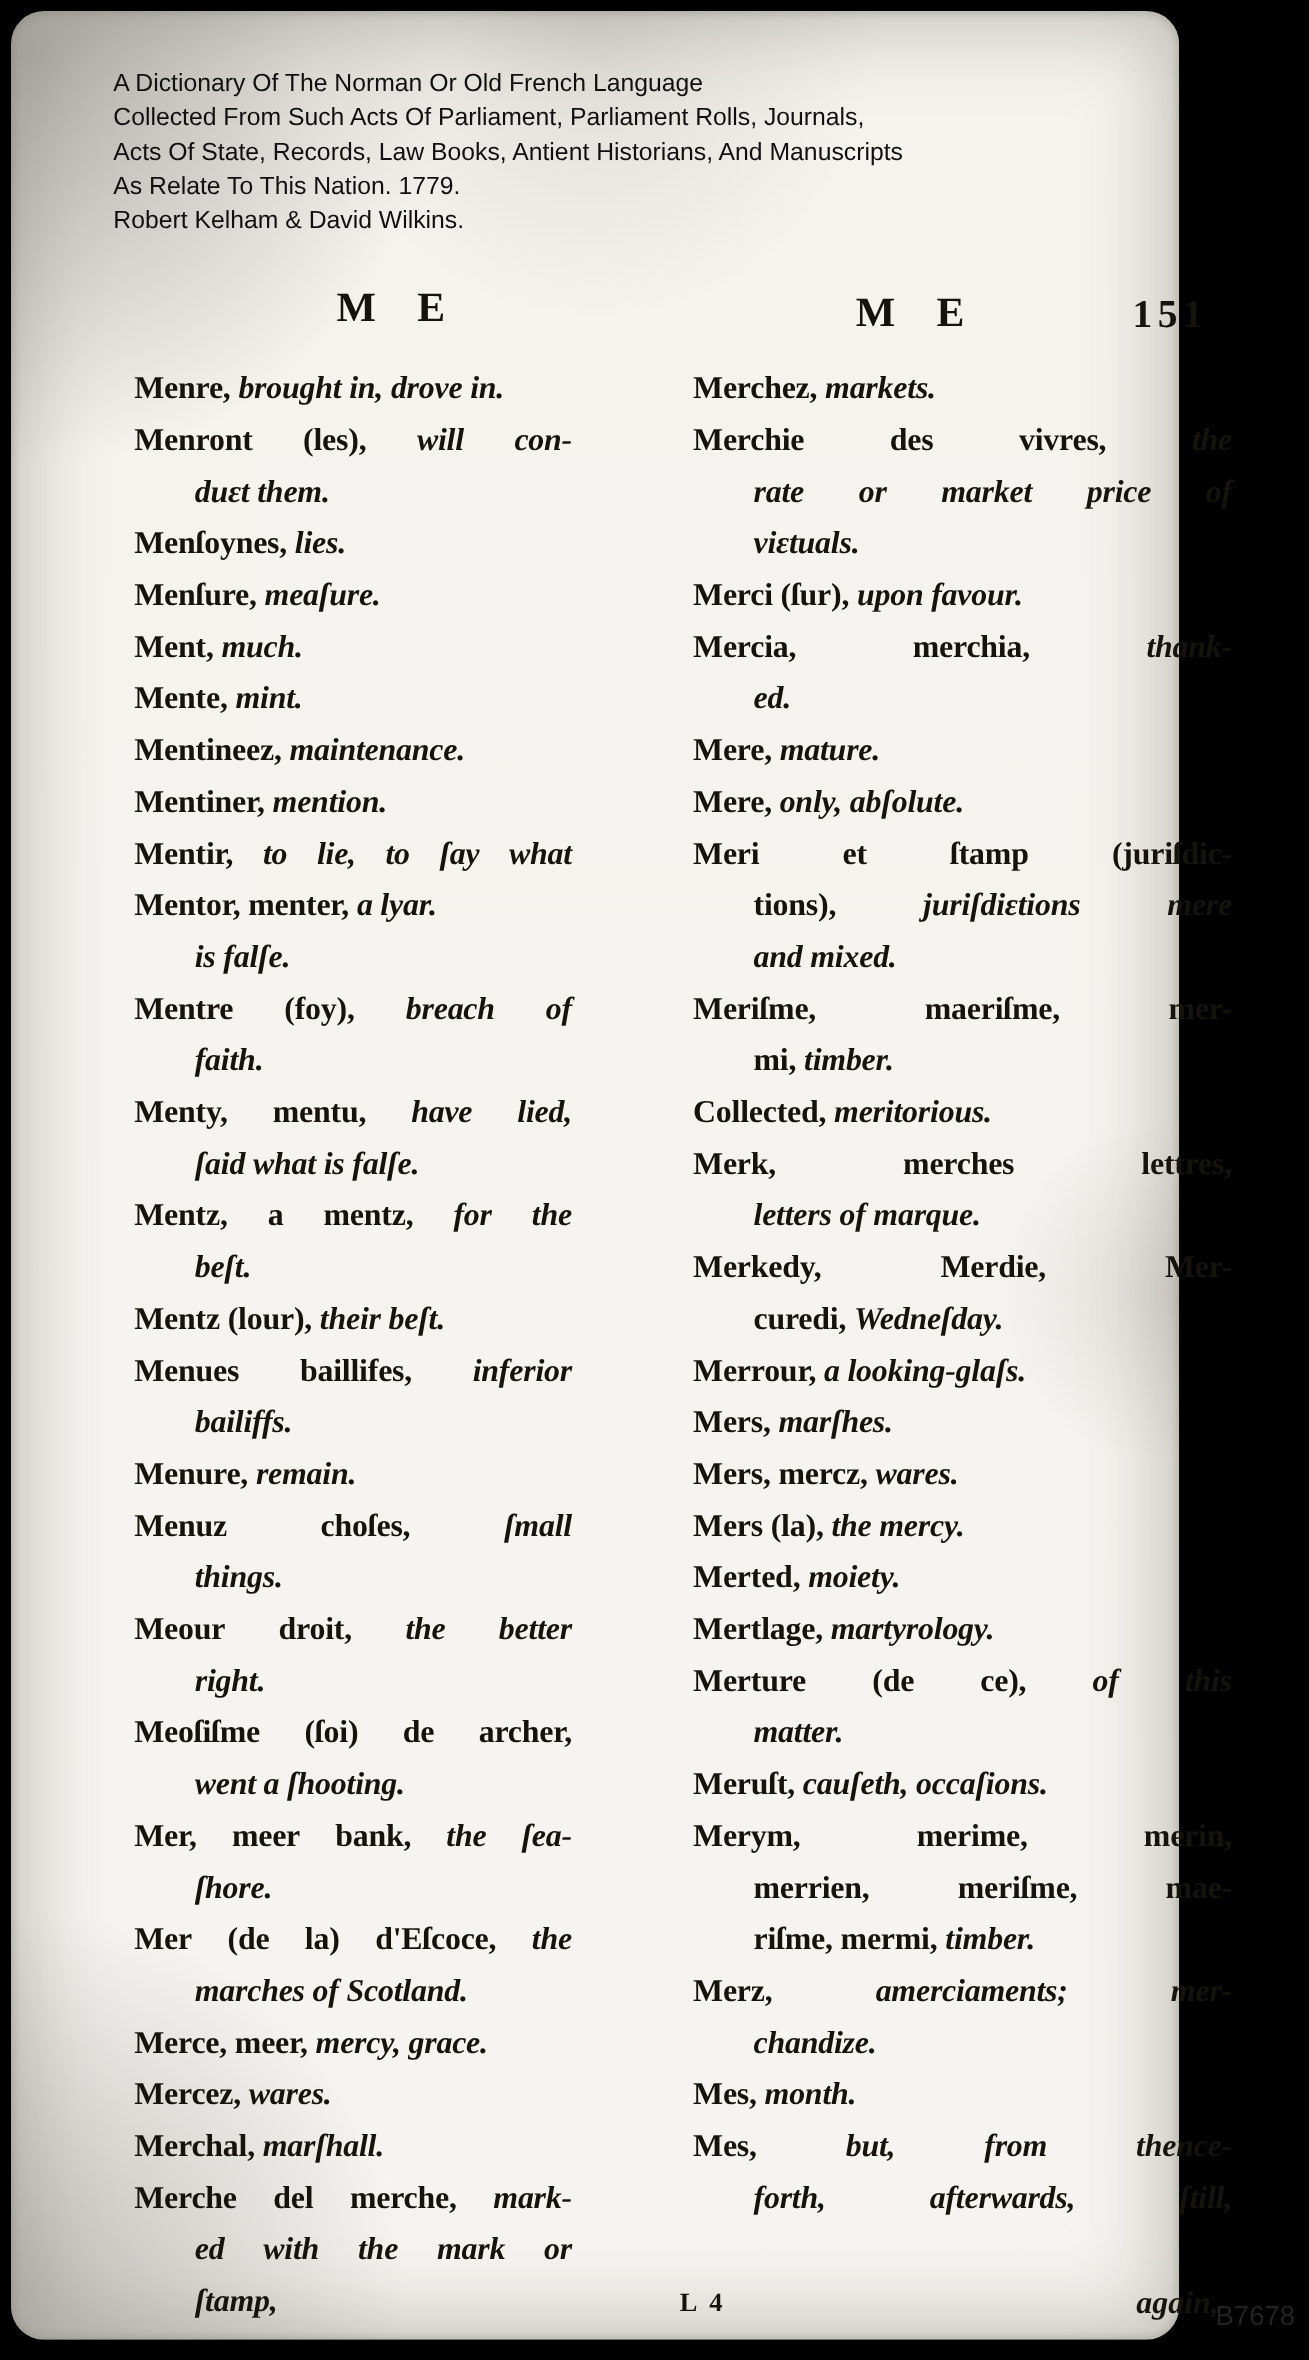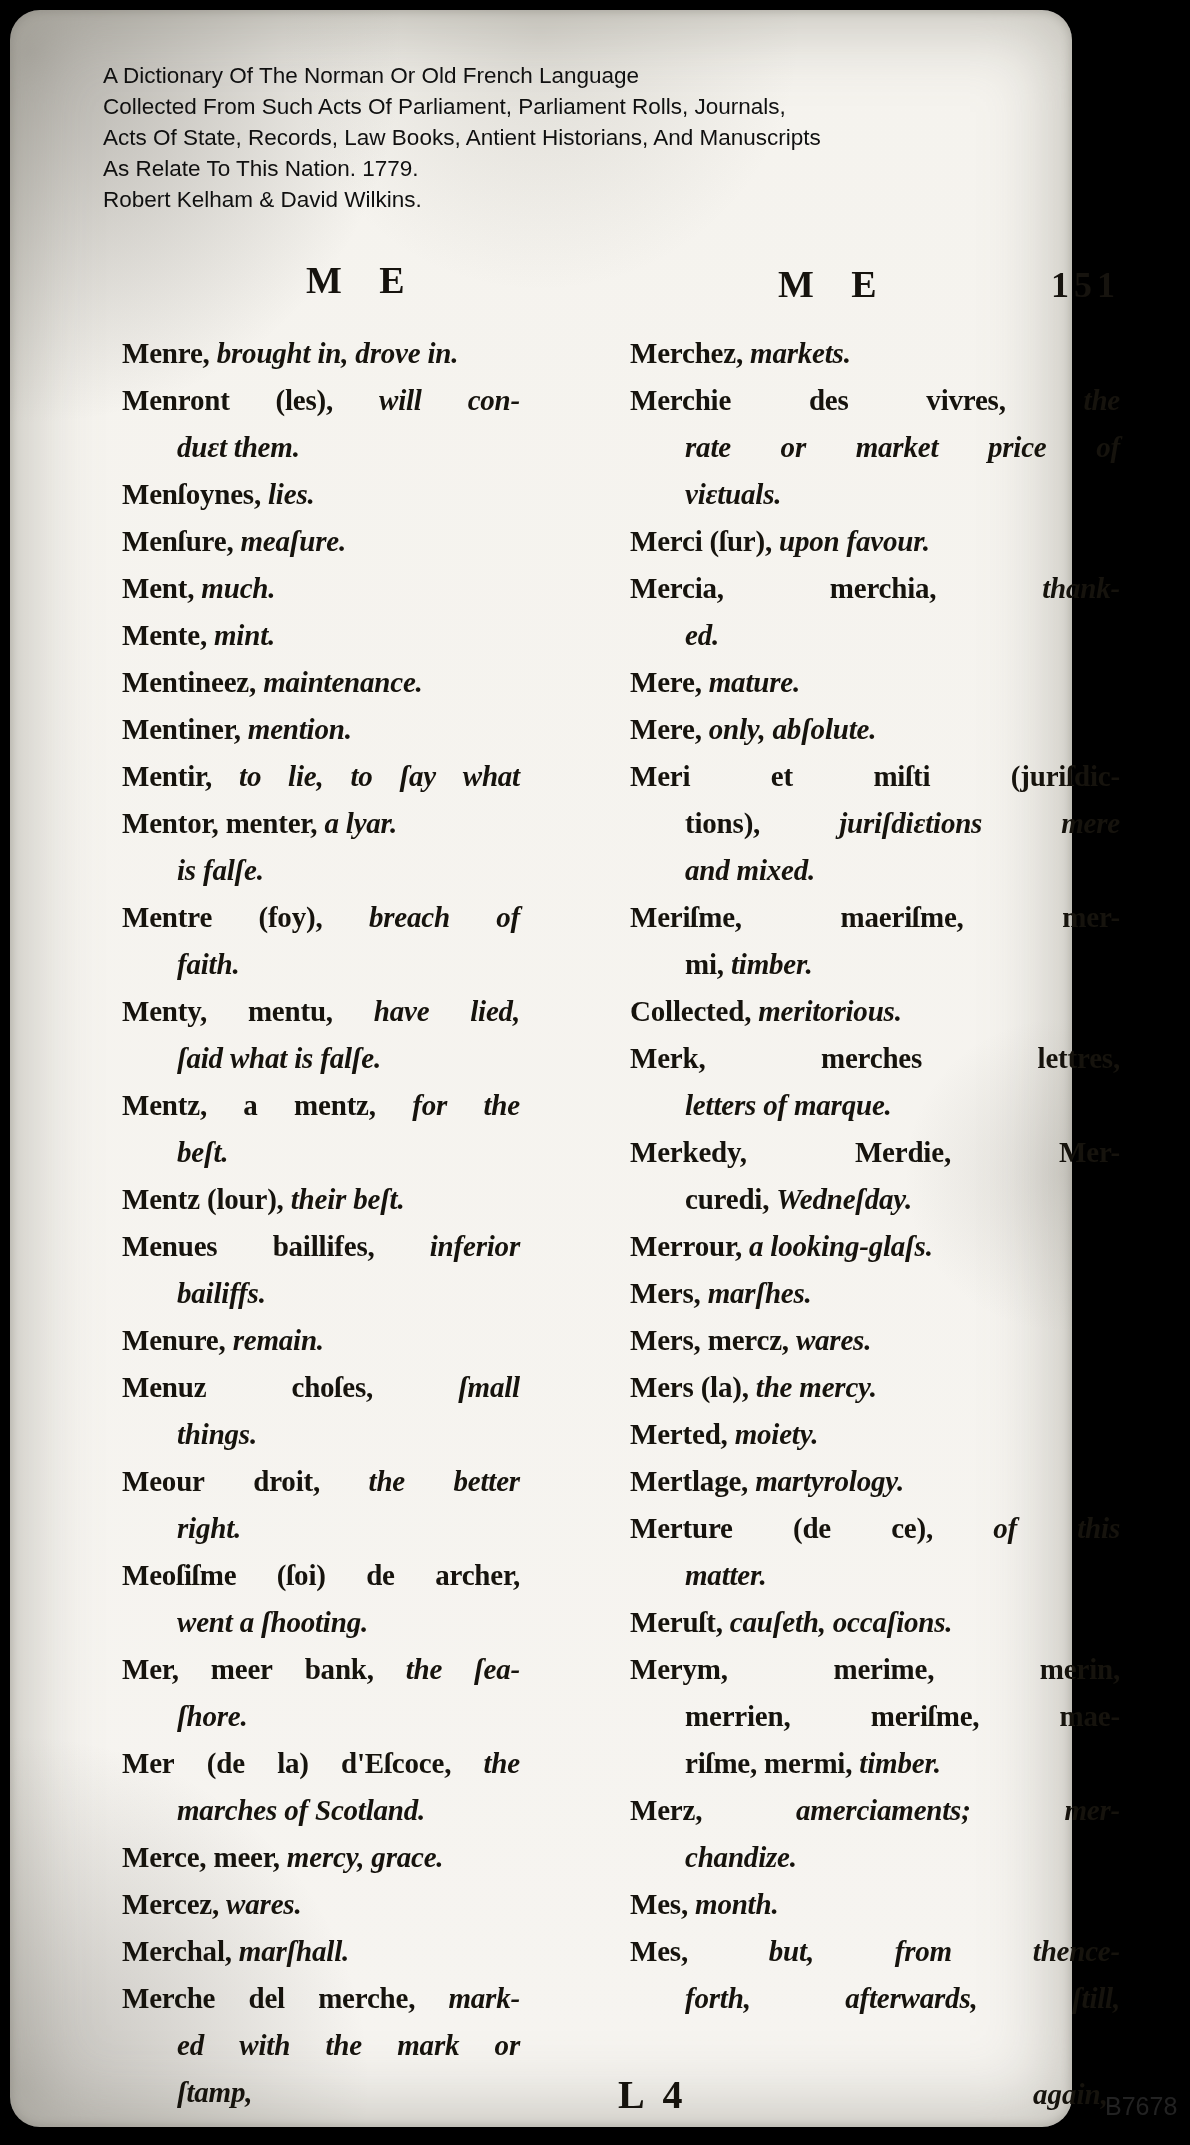--- a/index.html
+++ b/index.html
@@ -19,33 +19,33 @@
     border-radius: 30px;
   }
   .annotation{
     position:absolute;left:93px;top:50px;
     font-family:"Liberation Sans",sans-serif;
     font-size:22.5px;line-height:31px;color:#101010;
   }
   .runhead{position:absolute;font-weight:bold;font-size:38px;letter-spacing:14px;color:#16130e;}
   #rh-left{left:296px;top:248px;}
   #rh-right{left:768px;top:252px;}
-  .pagenum{position:absolute;left:998px;top:254px;width:112px;text-align:right;
+  .pagenum{position:absolute;left:998px;top:254px;width:112px;text-align:center;
     font-weight:bold;font-size:36px;letter-spacing:5px;color:#16130e;}
   .col{position:absolute;top:320px;color:#16130d;font-size:29px;letter-spacing:-0.2px;margin-left:12px;}
   #leftcol{left:100px;width:398px;}
   #rightcol{left:608px;width:490px;}
   .line{height:47px;line-height:47px;white-space:nowrap;}
   .line.just{display:flex;justify-content:space-between;}
   .line.cont{padding-left:55px;}
   .r{font-style:normal;font-weight:bold;}
   .i{font-style:italic;font-weight:bold;}
   .sigline{position:absolute;left:608px;top:2061px;width:490px;height:47px;line-height:47px;
     display:flex;justify-content:space-between;font-size:29px;color:#16130d;}
-  .sig{font-weight:bold;white-space:pre;font-size:40px;}
+  .sig{font-weight:bold;white-space:pre;font-size:24px;}
   .scanid{position:absolute;left:1095px;top:2082px;
     font-family:"Liberation Sans",sans-serif;font-size:25px;color:#222;}
 </style>
 </head>
 <body>
 
 <div class="scan">
 
   <div class="annotation">
     <div>A Dictionary Of The Norman Or Old French Language</div>
@@ -189,21 +189,21 @@
         <span class="r">Mercia,</span>
         <span class="r">merchia,</span>
         <span class="i">thank-</span>
       </div>
       <div class="line cont"><span class="i">ed.</span></div>
       <div class="line"><span class="r">Mere, </span><span class="i">mature.</span></div>
       <div class="line"><span class="r">Mere, </span><span class="i">only, abſolute.</span></div>
       <div class="line just">
         <span class="r">Meri</span>
         <span class="r">et</span>
-        <span class="r">miſti</span>
+        <span class="r">ſtamp</span>
         <span class="r">(juriſdic-</span>
       </div>
       <div class="line cont just">
         <span class="r">tions),</span>
         <span class="i">juriſdiɛtions</span>
         <span class="i">mere</span>
       </div>
       <div class="line cont"><span class="i">and mixed.</span></div>
       <div class="line just">
         <span class="r">Meriſme,</span>

